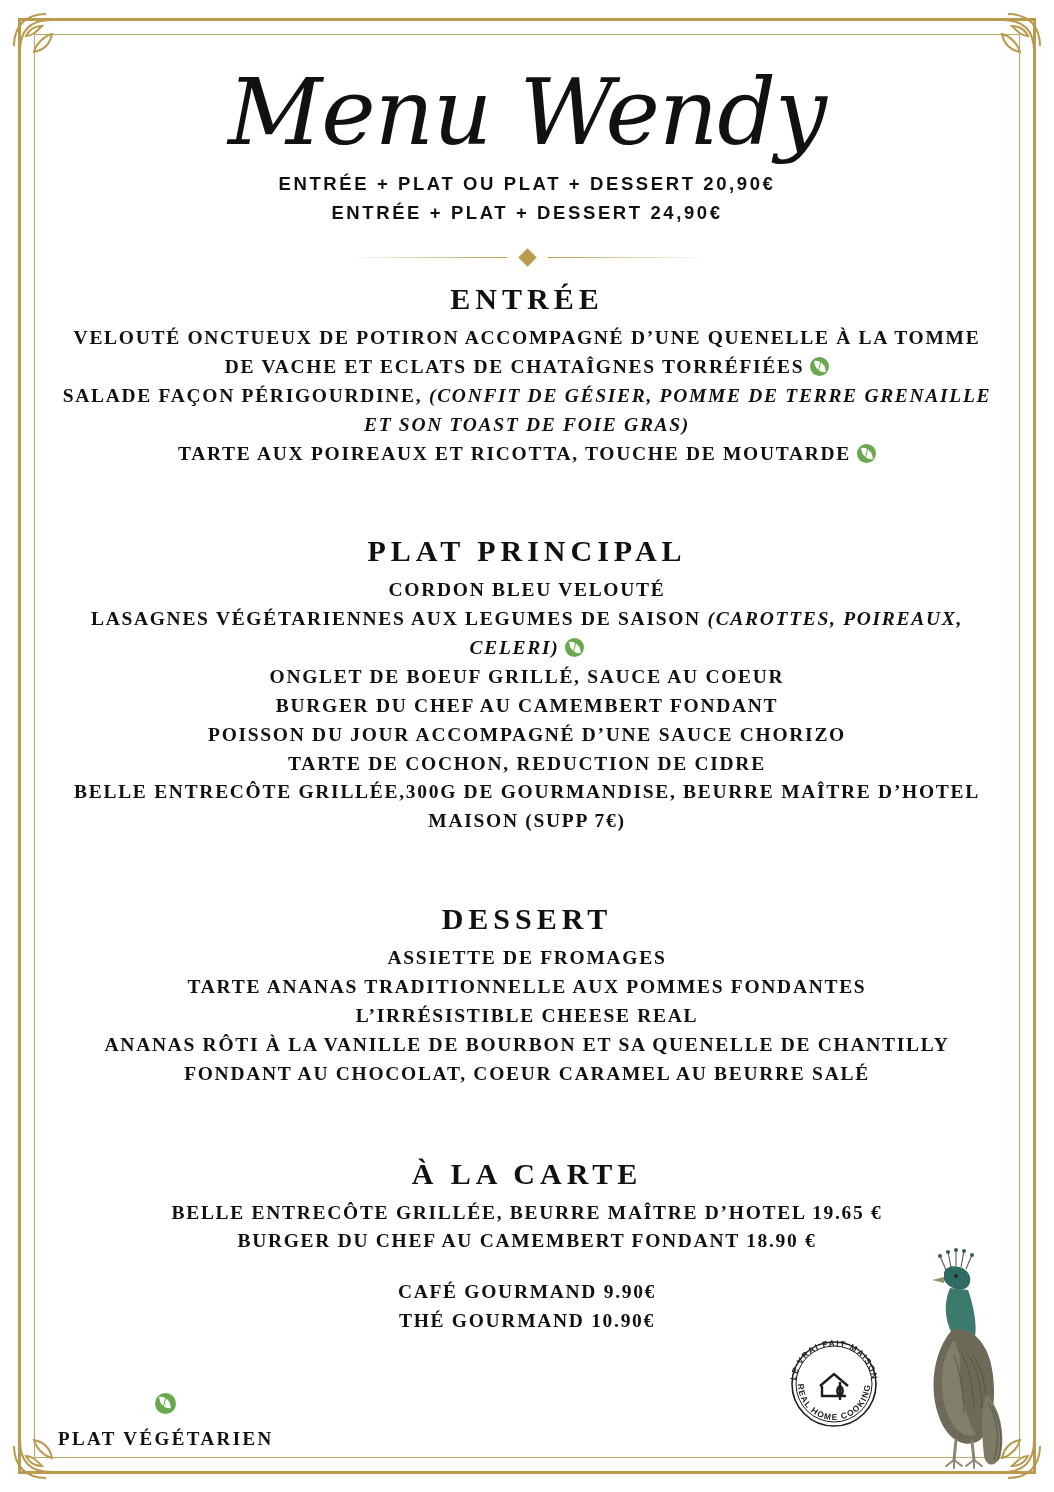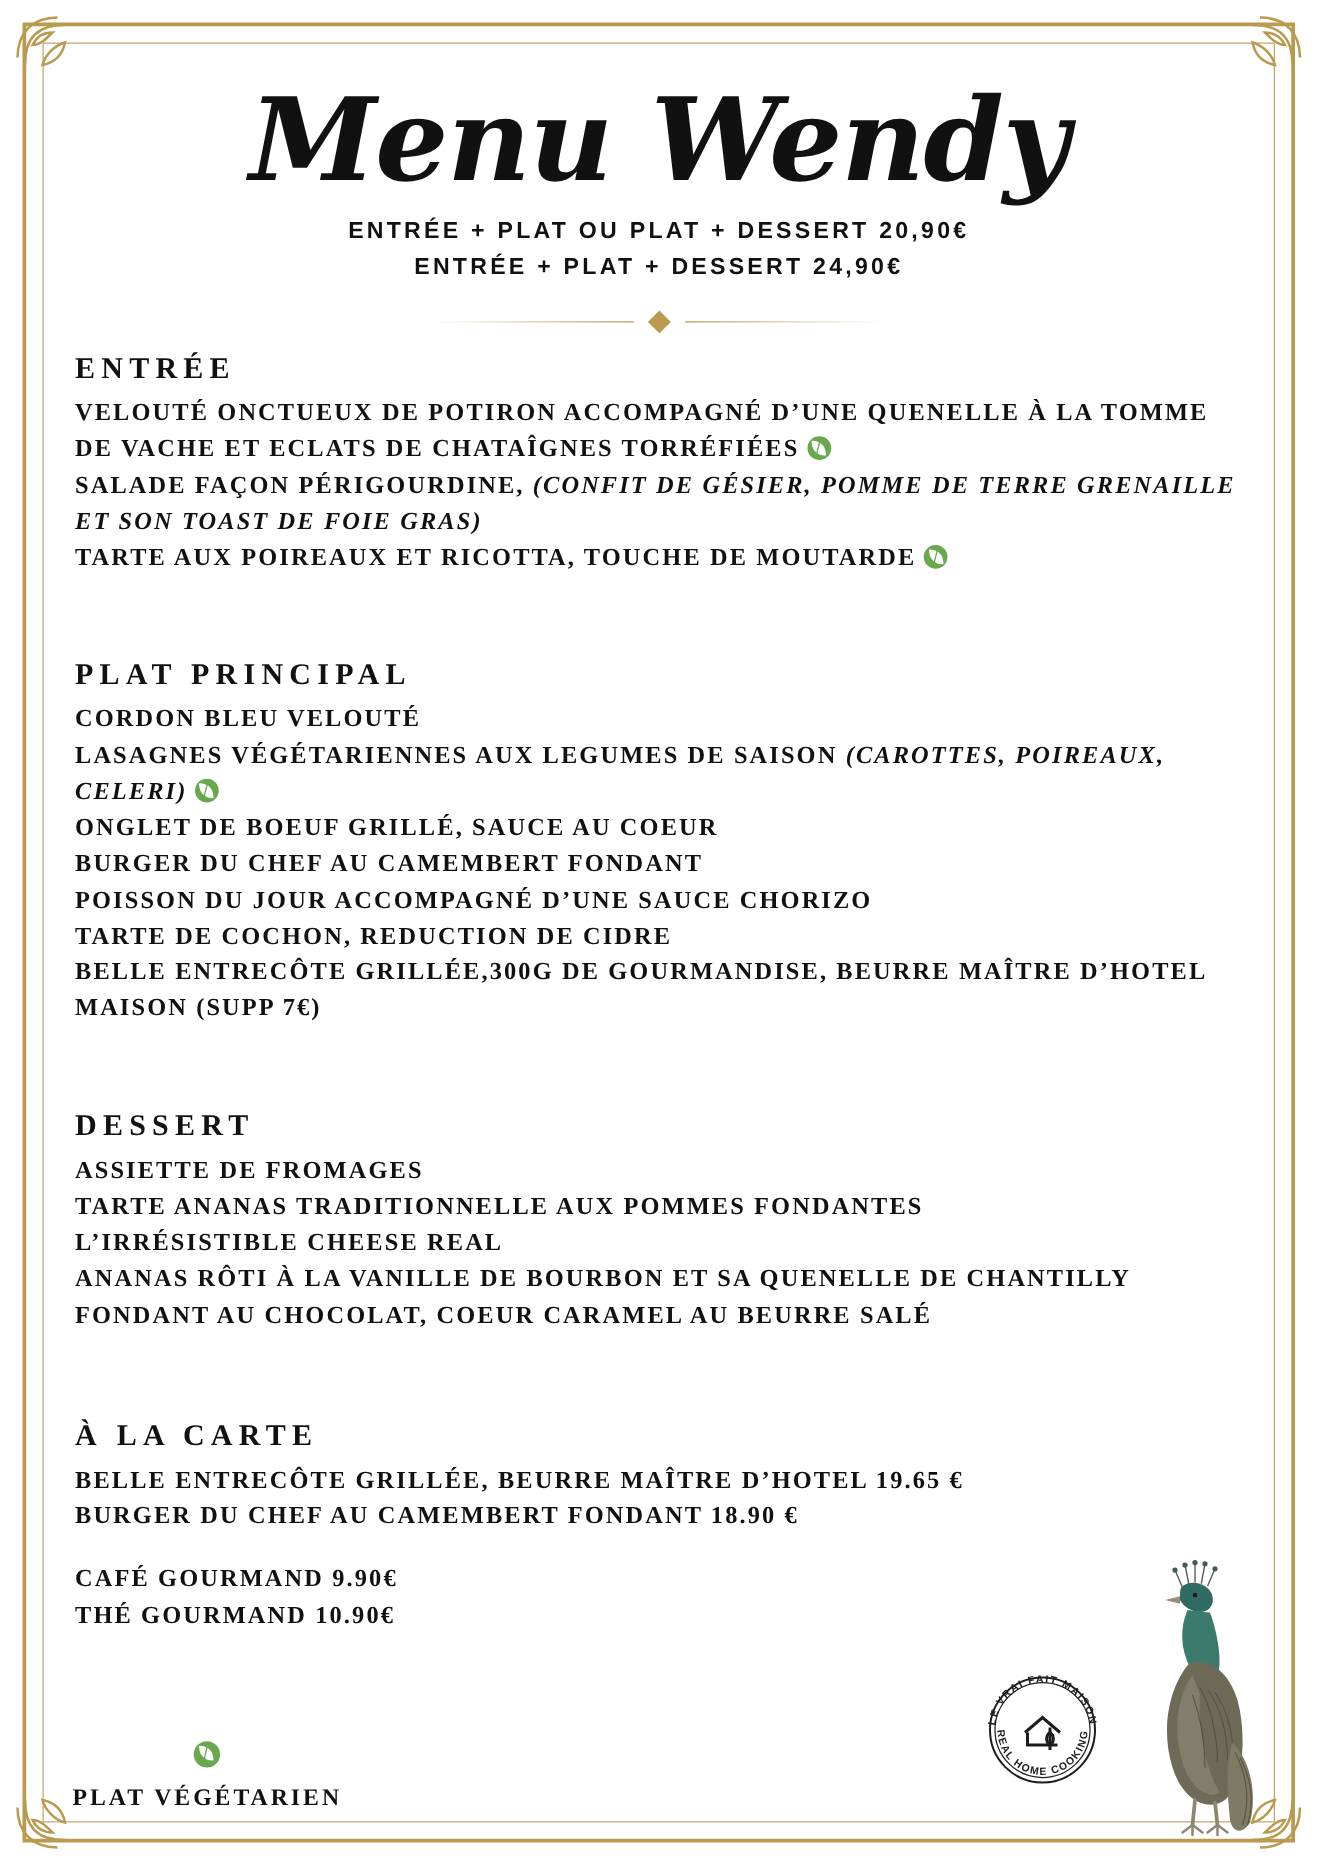--- a/index.html
+++ b/index.html
@@ -48,21 +48,21 @@
     left: 60px;
     right: 60px;
     top: 50px;
     bottom: 50px;
   }
 
   .menu-title {
     text-align: center;
     font-family: "DejaVu Serif", serif;
     font-style: italic;
-    font-weight: 700;
+    font-weight: 400;
     font-size: 92px;
     line-height: 1.02;
     letter-spacing: -1px;
     color: #111;
     margin: 16px 0 4px 0;
     white-space: nowrap;
   }
 
   .price-lines {
     text-align: center;
@@ -93,29 +93,30 @@
   }
   .divider .diamond {
     width: 13px; height: 13px;
     background: #b99a4e;
     transform: rotate(45deg);
     flex: 0 0 auto;
   }
 
   .section { margin-top: 6px; }
   .section-title {
+    text-align: center;
     font-family: "Liberation Serif", serif;
     font-weight: 700;
-    font-size: 24px;
+    font-size: 30px;
     letter-spacing: 5px;
     margin-bottom: 8px;
     color: #111;
   }
   .items {
-    text-align: left;
+    text-align: center;
     font-family: "Liberation Serif", serif;
     font-weight: 700;
     font-size: 19.5px;
     letter-spacing: 1.7px;
     line-height: 1.48;
     color: #111;
   }
   .item { margin: 0; }
   .item .emph {
     font-style: italic;

